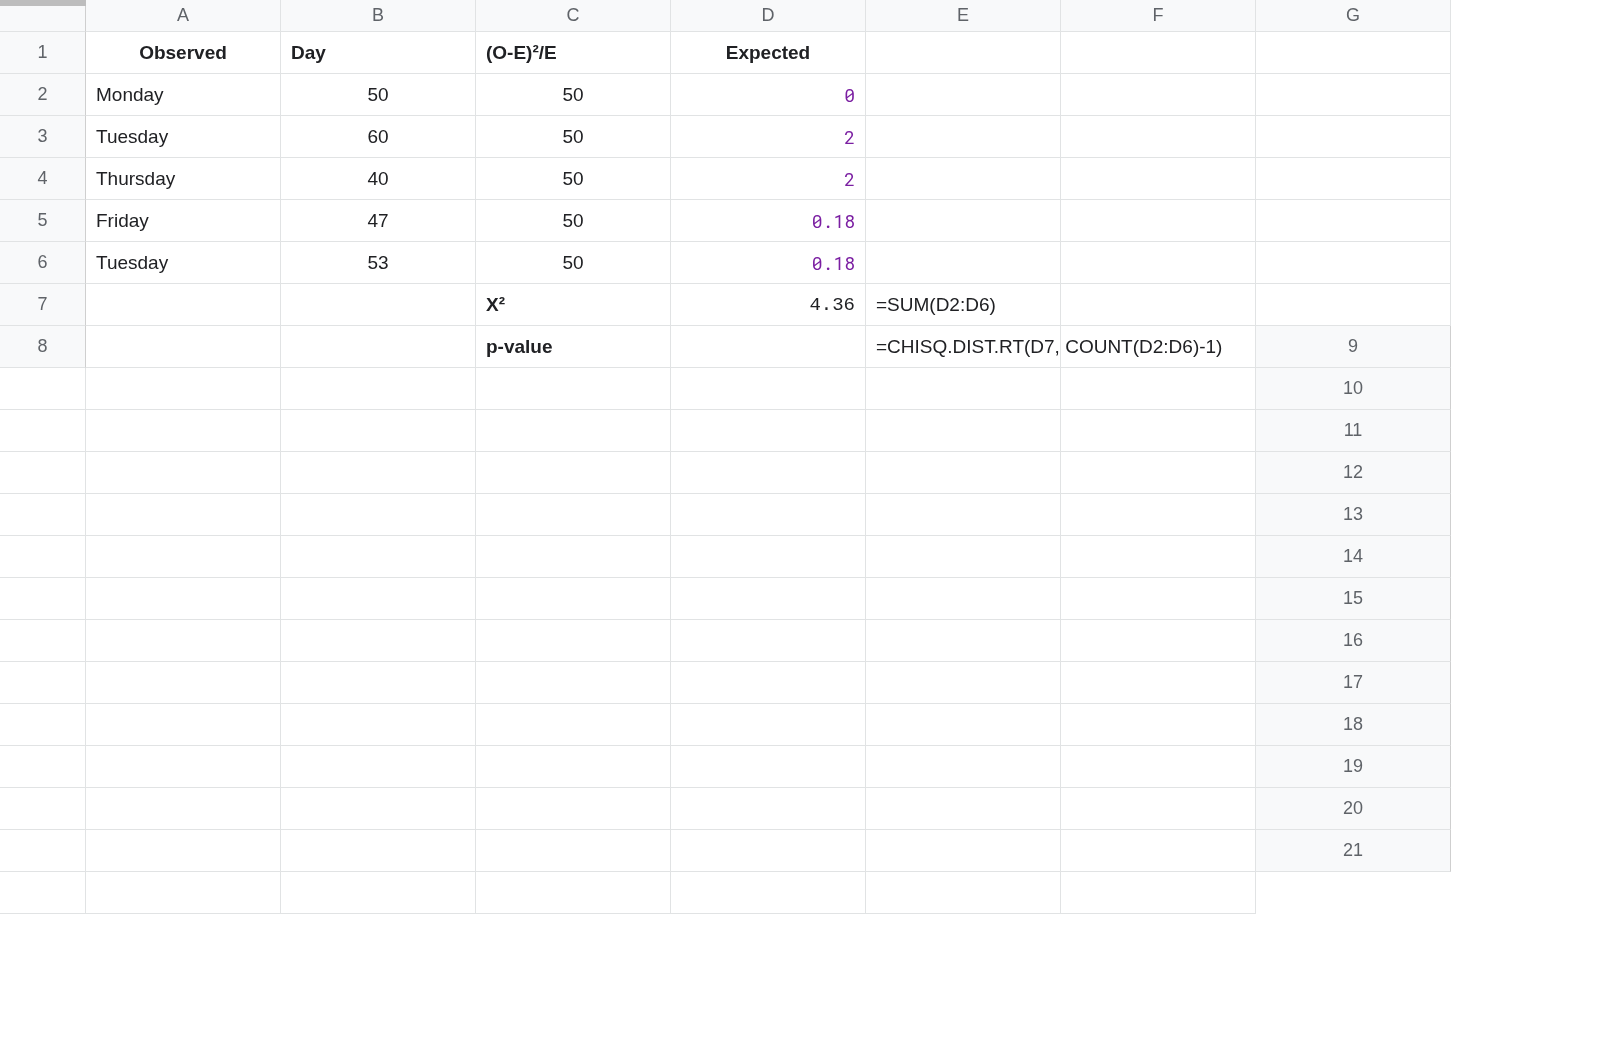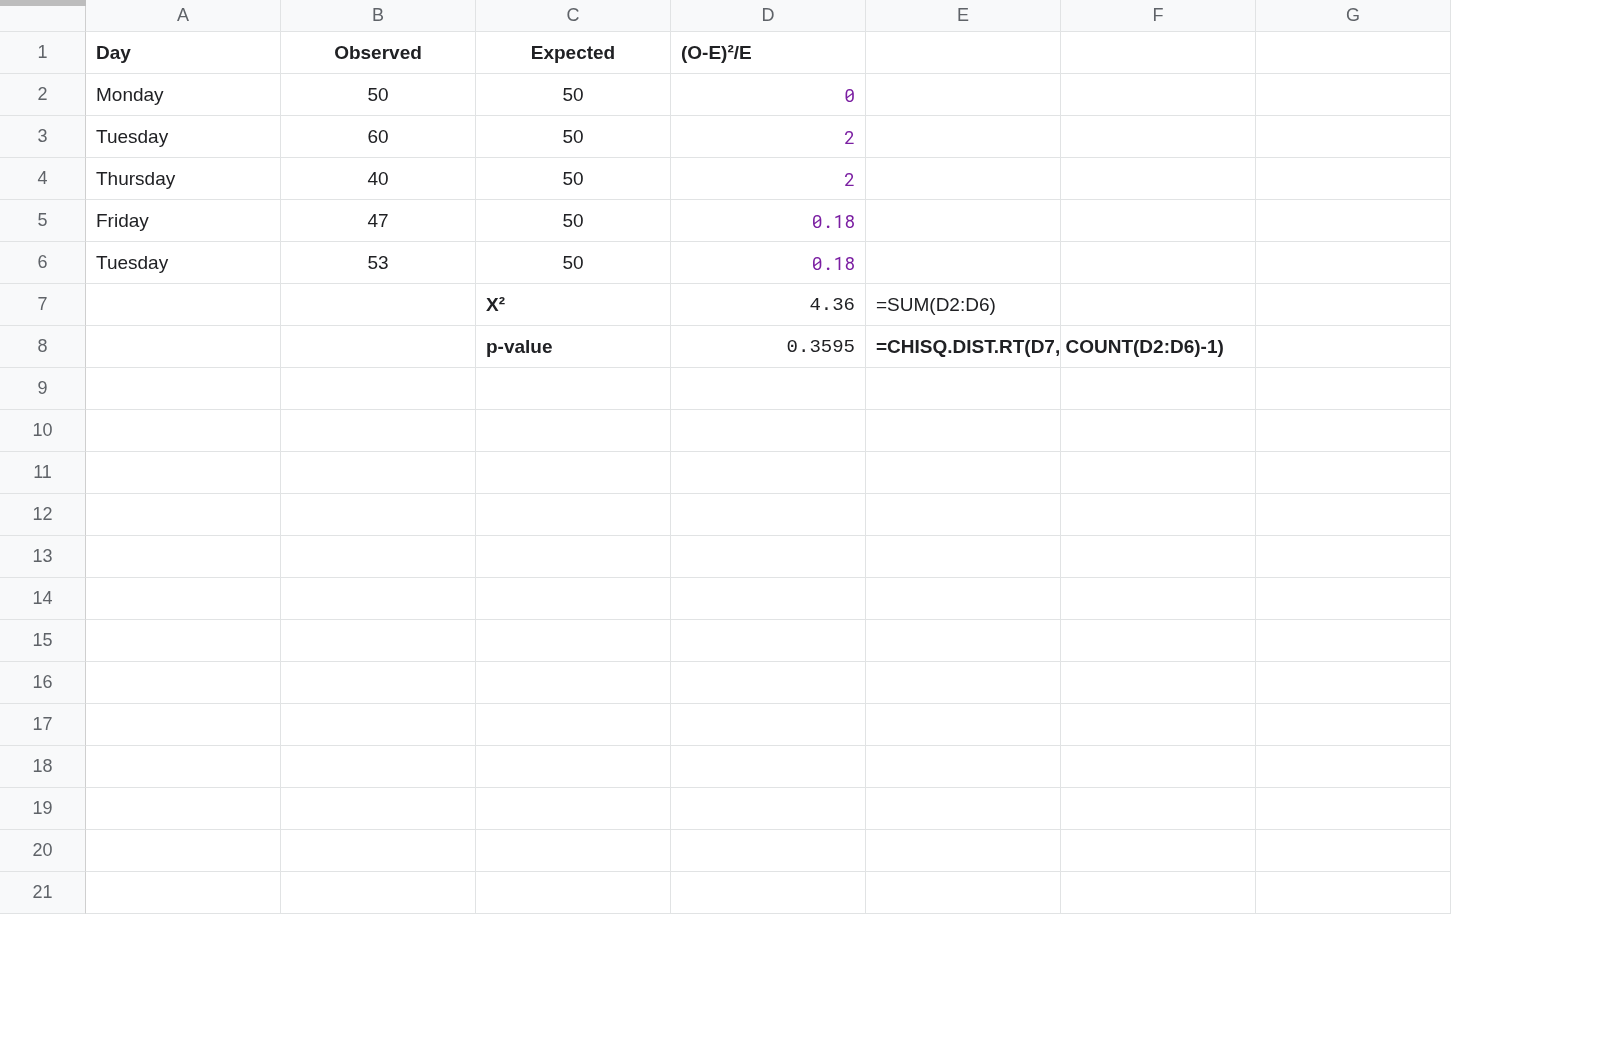--- a/index.html
+++ b/index.html
@@ -68,42 +68,41 @@
   .left { justify-content: flex-start; }
   .mono {
     font-family: "Menlo","Consolas","Roboto Mono",monospace;
     font-size: 18px;
     color: #7b1fa2;
   }
   .overflow {
     position: absolute;
     z-index: 2;
     pointer-events: none;
-    font-weight: bold;
   }
 </style>
 </head>
 <body>
 
 <div class="sheet" id="sheet">
     <div class="corner">
       <div class="corner-bar"></div>
     </div>
     <div class="hdr">A</div>
     <div class="hdr">B</div>
     <div class="hdr">C</div>
     <div class="hdr">D</div>
     <div class="hdr">E</div>
     <div class="hdr">F</div>
     <div class="hdr">G</div>
     <div class="rowhdr">1</div>
+    <div class="cell bold center" id="cell-B1">Observed</div>
     <div class="cell bold left" id="cell-A1">Day</div>
-    <div class="cell bold center" id="cell-B1">Observed</div>
+    <div class="cell bold left" id="cell-D1">(O-E)²/E</div>
     <div class="cell bold center" id="cell-C1">Expected</div>
-    <div class="cell bold left" id="cell-D1">(O-E)²/E</div>
     <div class="cell" id="cell-E1"></div>
     <div class="cell" id="cell-F1"></div>
     <div class="cell" id="cell-G1"></div>
     <div class="rowhdr">2</div>
     <div class="cell left" id="cell-A2">Monday</div>
     <div class="cell center" id="cell-B2">50</div>
     <div class="cell center" id="cell-C2">50</div>
     <div class="cell right mono" id="cell-D2">0</div>
     <div class="cell" id="cell-E2"></div>
     <div class="cell" id="cell-F2"></div>
@@ -145,21 +144,20 @@
     <div class="cell" id="cell-B7"></div>
     <div class="cell bold left" id="cell-C7">X²</div>
     <div class="cell right" id="cell-D7">4.36</div>
     <div class="cell left" id="cell-E7">=SUM(D2:D6)</div>
     <div class="cell" id="cell-F7"></div>
     <div class="cell" id="cell-G7"></div>
     <div class="rowhdr">8</div>
     <div class="cell" id="cell-A8"></div>
     <div class="cell" id="cell-B8"></div>
     <div class="cell bold left" id="cell-C8">p-value</div>
-    <div class="cell right" id="cell-D8">0.3595</div>
     <div class="cell left" id="cell-E8"></div>
     <div class="cell" id="cell-F8"></div>
     <div class="cell" id="cell-G8"></div>
     <div class="rowhdr">9</div>
     <div class="cell" id="cell-A9"></div>
     <div class="cell" id="cell-B9"></div>
     <div class="cell" id="cell-C9"></div>
     <div class="cell" id="cell-D9"></div>
     <div class="cell" id="cell-E9"></div>
     <div class="cell" id="cell-F9"></div>

